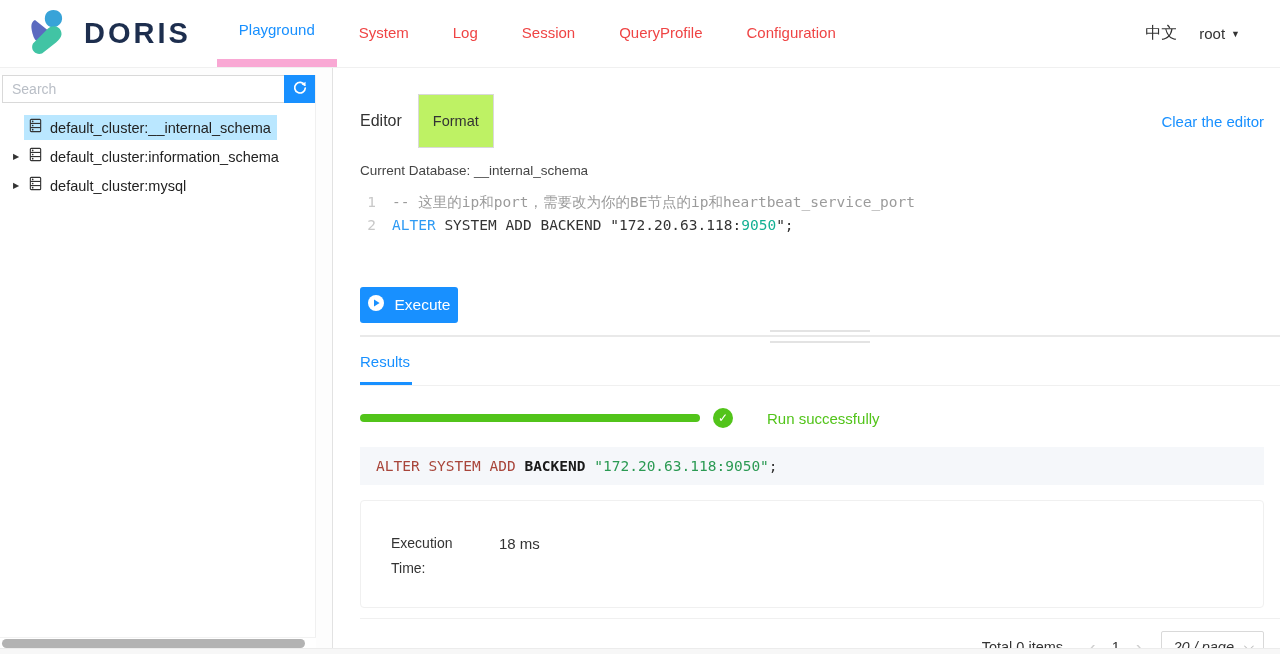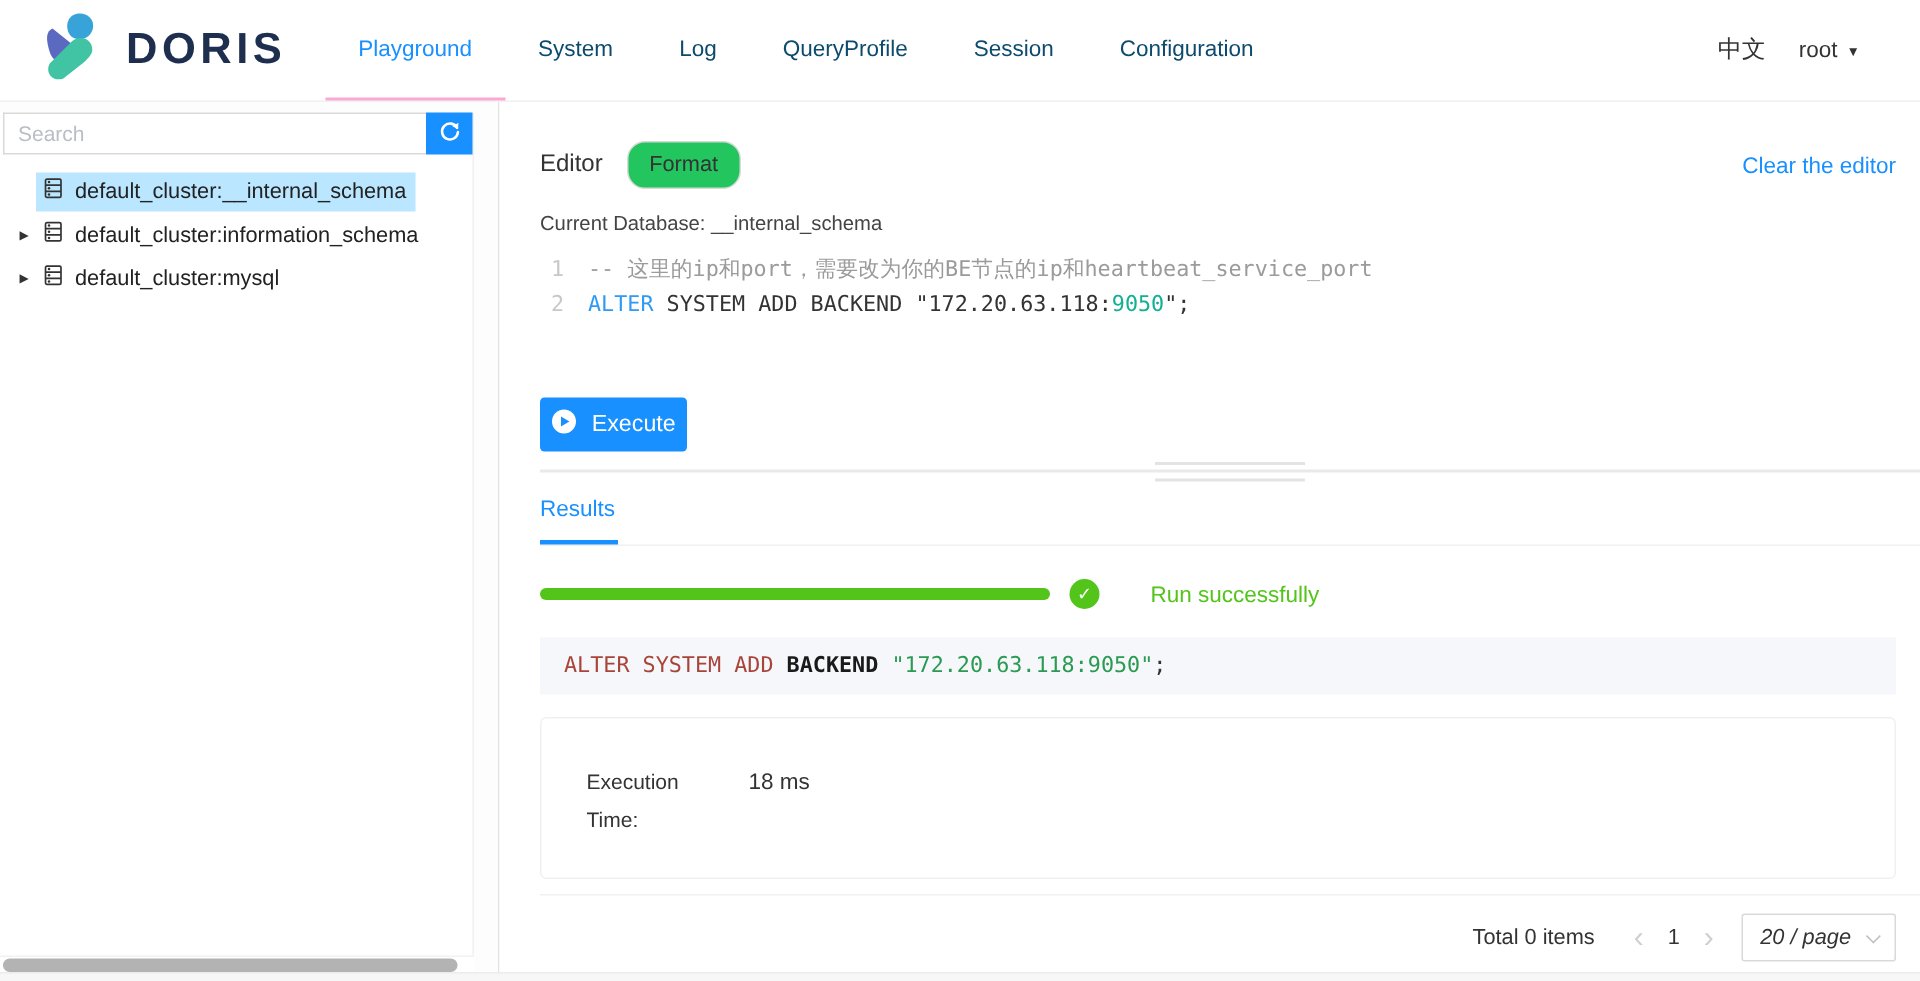--- a/index.html
+++ b/index.html
@@ -6,22 +6,22 @@
   html,body { width:1280px; height:654px; overflow:hidden; background:#fff;
               font-family:"Liberation Sans", sans-serif; color:#333; }
 
   
   .navbar { height:68px; display:flex; align-items:center; padding:0 40px 0 28px;
             border-bottom:1px solid #f0f0f0; background:#fff; }
   .brand { display:flex; align-items:center; gap:10px; margin-right:26px; }
   .brand-name { font-size:29px; font-weight:bold; letter-spacing:3px; color:#1d2e4e; }
   .nav-menu { display:flex; height:100%; }
   .nav-item { display:flex; align-items:center; padding:0 22px; font-size:15px;
-              color:#0c4a6e; cursor:pointer; border-bottom:2px solid transparent; }
-  .nav-item.active { color:#1890ff; border-bottom:2px solid #f9a8d4; }
+              color:#ef4444; cursor:pointer; border-bottom:2px solid transparent; }
+  .nav-item.active { color:#1890ff; border-bottom:8px solid #f9a8d4; }
   .nav-right { margin-left:auto; display:flex; align-items:center; gap:22px; }
   .lang { font-size:16px; cursor:pointer; }
   .user { font-size:15px; display:flex; align-items:center; gap:6px; cursor:pointer; }
   .user-caret { font-size:9px; color:#333; }
 
   
   .content { display:flex; height:586px; }
 
   
   .sidebar { width:333px; border-right:1px solid #e2e2e2; position:relative;
@@ -43,22 +43,22 @@
   .tree-label { font-size:14.5px; color:#222; }
   .hscrollbar { position:absolute; left:0; bottom:12px; width:316px; height:12px;
                 background:#fff; border-top:1px solid #f2f2f2; }
   .hthumb { position:absolute; left:2px; top:1px; width:303px; height:9px;
             background:#b3b3b3; border-radius:5px; cursor:pointer; }
 
   
   .main { flex:1; padding:0 16px 0 27px; position:relative; background:#fff; }
   .editor-header { display:flex; align-items:center; margin-top:26px; }
   .editor-title { font-size:16px; color:#333; margin-right:16px; }
-  .format-btn { background:#22c55e; border:1px solid #d9d9d9; border-radius:12px;
-                padding:7px 14px; font-size:14.5px; color:#333; cursor:pointer; }
+  .format-btn { background:#bef264; border:1px solid #d9d9d9; border-radius:0;
+                padding:18px 14px; font-size:14.5px; color:#333; cursor:pointer; }
   .clear-link { margin-left:auto; color:#1890ff; font-size:15px; cursor:pointer; }
   .current-db { margin-top:15px; font-size:13.5px; color:#444; }
   .code-editor { margin-top:13px; height:96px;
                  font-family:"DejaVu Sans Mono", monospace; font-size:14.5px; line-height:23px; }
   .code-line { display:flex; white-space:pre; }
   .gutter { width:32px; text-align:right; padding-right:16px; color:#c8c8c8; flex-shrink:0;
             user-select:none; }
   .tok-comment { color:#9b9b9b; }
   .tok-kw { color:#2f9bf4; }
   .tok-plain { color:#333; }
@@ -130,24 +130,24 @@
     <div class="nav-item active">
         <span>Playground</span>
       </div>
     <div class="nav-item">
         <span>System</span>
       </div>
     <div class="nav-item">
         <span>Log</span>
       </div>
     <div class="nav-item">
+        <span>Session</span>
+      </div>
+    <div class="nav-item">
         <span>QueryProfile</span>
-      </div>
-    <div class="nav-item">
-        <span>Session</span>
       </div>
     <div class="nav-item">
         <span>Configuration</span>
       </div>
   </nav>
   <div class="nav-right">
     <span class="lang">中文</span>
     <span class="user">
       <span>root</span>
       <span class="user-caret">▼</span>

